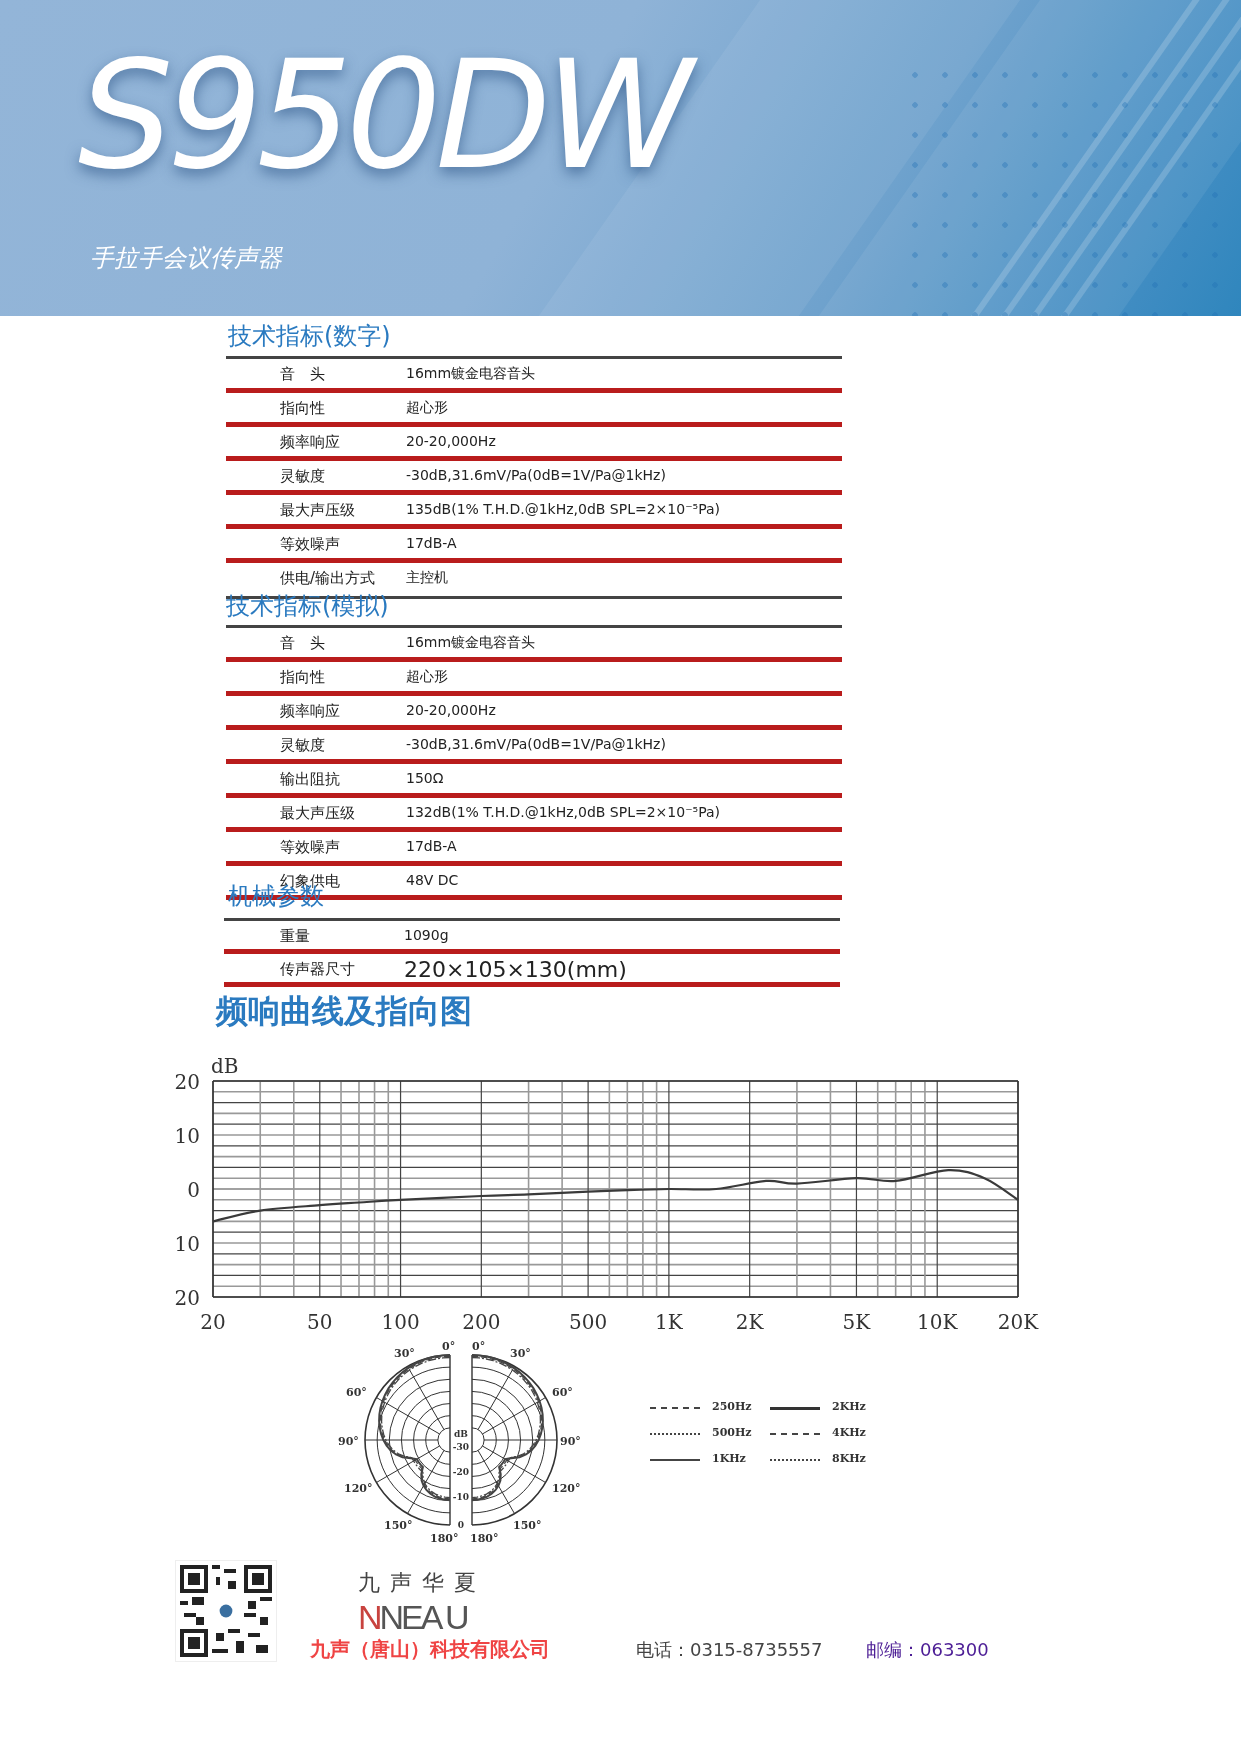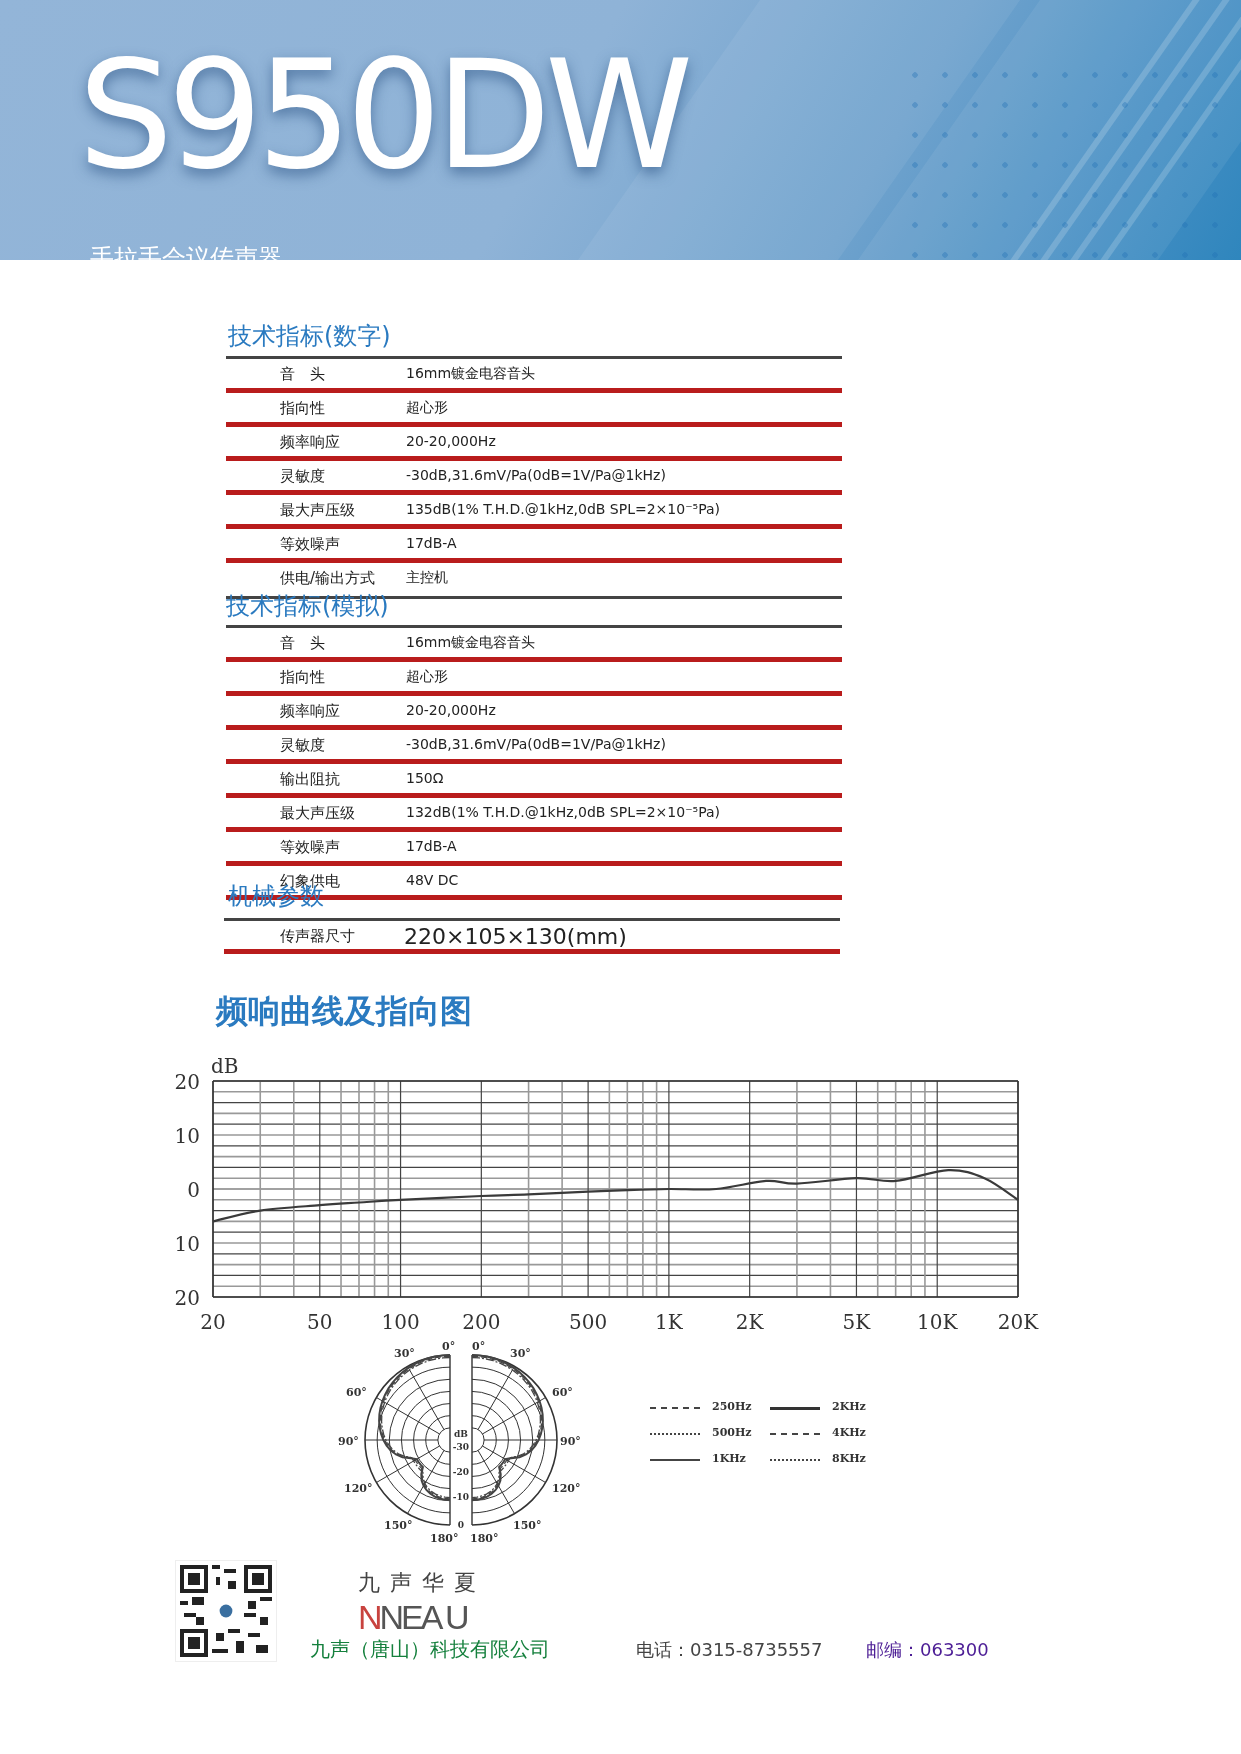--- a/index.html
+++ b/index.html
@@ -1,19 +1,19 @@
 <!DOCTYPE html>
 <html><head>
 <meta charset="utf-8">
 <style>
   html, body { margin: 0; padding: 0; }
   body { width: 1241px; height: 1754px; background: #ffffff; position: relative; overflow: hidden;
          font-family: "DejaVu Sans", "Liberation Sans", sans-serif; color: #222; }
-  .banner { position: absolute; left: 0; top: 0; width: 1241px; height: 260px; overflow: hidden;
-            background: linear-gradient(120deg, #93b5d8 0%, #8fb3d7 45%, #6fa2cd 70%, #3f8cc2 92%, #2f86bd 100%); }
+  .banner { position: absolute; left: 0; top: 0; width: 1241px; height: 316px; overflow: hidden;
+            background: linear-gradient(120deg, #93b5d8 0%, #8fb3d7 45%, #6fa2cd 70%, #3f8cc2 92%, #2f86bd 100%); font-style: italic; }
   .banner .stripe { position: absolute; top: -60px; width: 6px; height: 500px; background: rgba(255,255,255,0.18); transform: rotate(35deg); }
   .banner .band { position: absolute; top: -100px; height: 600px; background: rgba(255,255,255,0.07); transform: skewX(-35deg); }
   .banner .dots { position: absolute; left: 900px; top: 60px; width: 341px; height: 260px;
                   background-image: radial-gradient(circle, rgba(30,110,180,0.35) 2.5px, transparent 3px);
                   background-size: 30px 30px; }
   .product-title { position: absolute; left: 78px; top: 40px; font-family: "DejaVu Sans", sans-serif; font-size: 150px;
                    line-height: 1; color: #ffffff; font-weight: normal; letter-spacing: -6px;
                    text-shadow: 0 6px 14px rgba(30,70,120,0.55); }
   .product-subtitle { position: absolute; left: 90px; top: 242px; font-size: 24px; color: #ffffff; }
   .section-title { position: absolute; font-size: 24px; color: #2a7ac0; }
@@ -27,21 +27,21 @@
   .axis-text { font-family: "DejaVu Serif", "Liberation Serif", serif; fill: #333; }
   .polar-wrap { position: absolute; left: 330px; top: 1330px; width: 260px; height: 225px; }
   .legend { position: absolute; left: 650px; top: 1398px; width: 230px; height: 90px; text-decoration: underline; }
   .legend-item { position: absolute; height: 20px; font-family: "DejaVu Serif", serif; font-size: 11px; font-weight: bold; color: #333; }
   .legend-item .line { position: absolute; left: 0; top: 9px; width: 50px; height: 0; }
   .legend-item .txt { position: absolute; left: 62px; top: 2px; }
   .footer-qr { position: absolute; left: 175px; top: 1560px; width: 100px; height: 100px; background: #fff; border: 1px solid #eee; }
   .brand-cn { position: absolute; left: 358px; top: 1568px; font-size: 22px; letter-spacing: 10px; color: #444; }
   .brand-logo { position: absolute; left: 358px; top: 1598px; font-size: 34px; font-weight: normal; letter-spacing: -3px; color: #555; font-family: "Liberation Sans", sans-serif; }
   .brand-logo .red { color: #c8433f; }
-  .company { position: absolute; left: 310px; top: 1636px; font-size: 20px; color: #15803d; }
+  .company { position: absolute; left: 310px; top: 1636px; font-size: 20px; color: #ef4444; font-weight: bold; }
   .phone { position: absolute; left: 636px; top: 1638px; font-size: 18px; color: #444; }
   .postal { position: absolute; left: 866px; top: 1638px; font-size: 18px; color: #4c1d95; }
 </style>
 </head>
 <body>
 
 <div class="banner">
   <div class="band" style="left:620px;width:260px;"></div>
   <div class="band" style="left:900px;width:300px;"></div>
   <div class="stripe" style="left:1060px;"></div>
@@ -116,20 +116,24 @@
       <span class="value">17dB-A</span>
     </div>
   <div class="spec-row">
       <span class="label">幻象供电</span>
       <span class="value">48V DC</span>
     </div>
 </div>
 
 <div class="section-title" style="left:228px;top:880px;">机械参数</div>
 <div class="spec-table thick-line" style="top:918px;left:224px;">
+  <div class="spec-row" style="height:28px;">
+      <span class="label" style="left:56px;">重量</span>
+      <span class="value" style="left:180px;">1090g</span>
+    </div>
   <div class="spec-row" style="height:28px;">
       <span class="label" style="left:56px;">传声器尺寸</span>
       <span class="value" style="left:180px;font-size:22px;top:3px;">220×105×130(mm)</span>
     </div>
 </div>
 
 <div class="big-title">频响曲线及指向图</div>
 
 <div class="chart-wrap">
   <svg id="freq-svg" width="1241" height="300">

